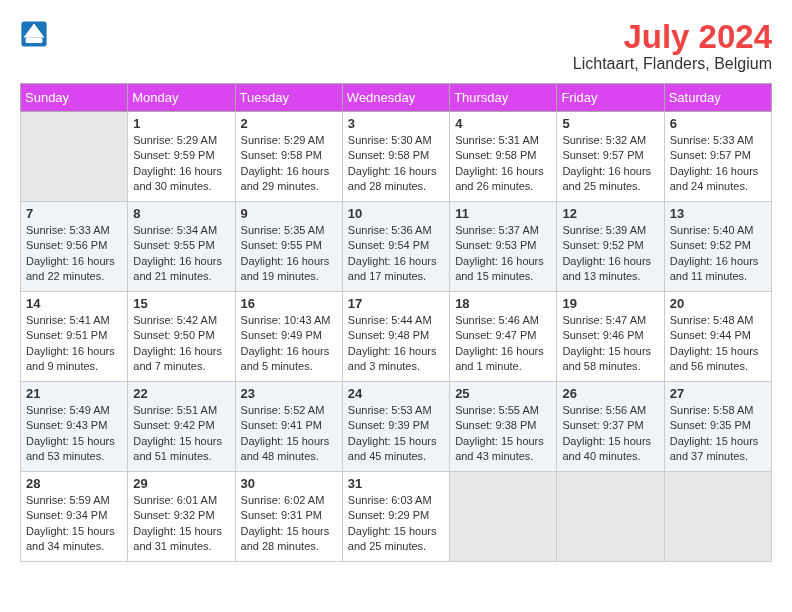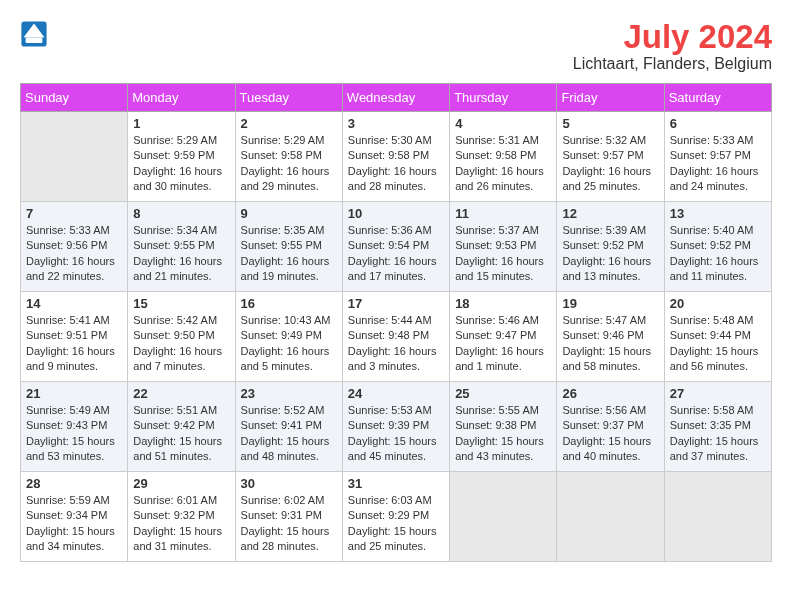--- a/index.html
+++ b/index.html
@@ -307,21 +307,21 @@
         <td>
           <span class="day-number">26</span>
           <div class="cell-content">Sunrise: 5:56 AM
 Sunset: 9:37 PM
 Daylight: 15 hours
 and 40 minutes.</div>
         </td>
         <td>
           <span class="day-number">27</span>
           <div class="cell-content">Sunrise: 5:58 AM
-Sunset: 3:35 PM
+Sunset: 9:35 PM
 Daylight: 15 hours
 and 37 minutes.</div>
         </td>
       </tr>
       <tr>
         <td>
           <span class="day-number">28</span>
           <div class="cell-content">Sunrise: 5:59 AM
 Sunset: 9:34 PM
 Daylight: 15 hours

